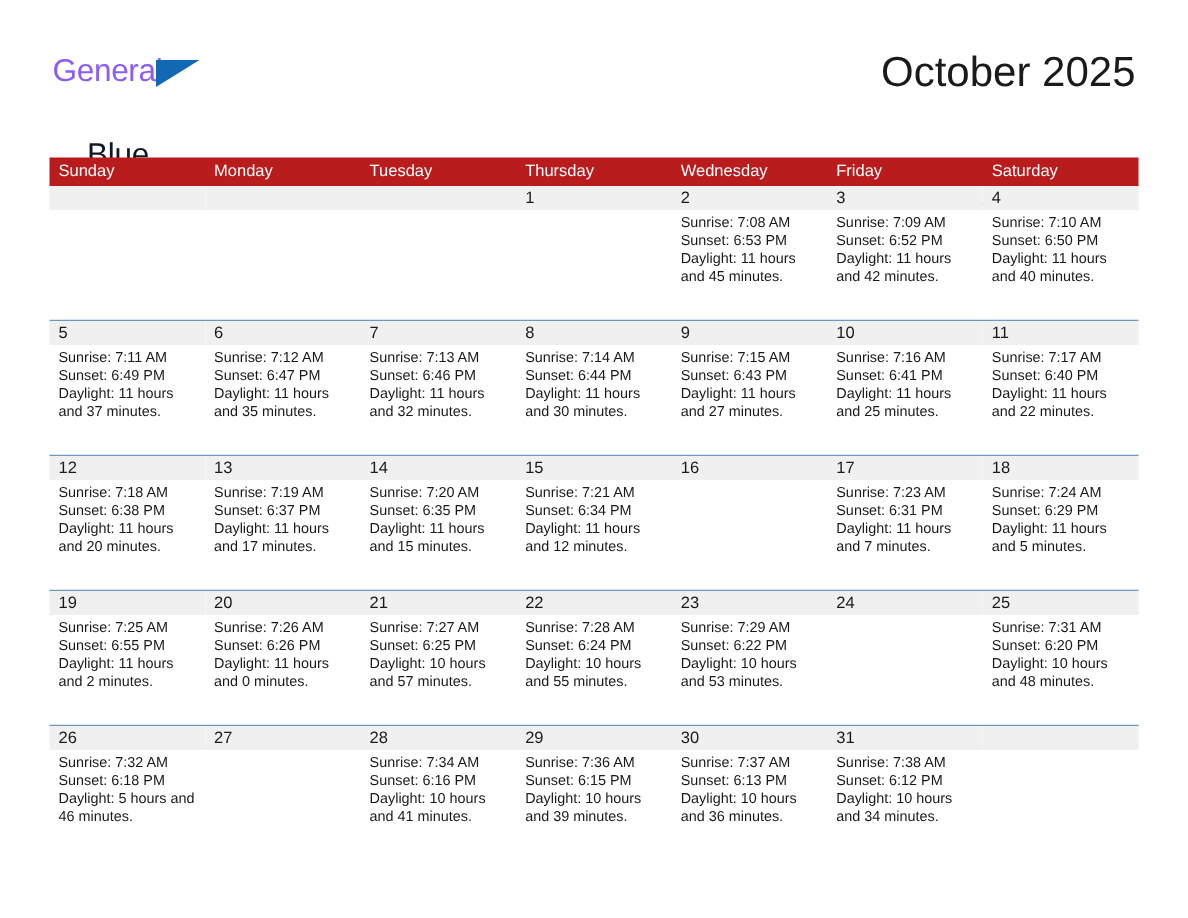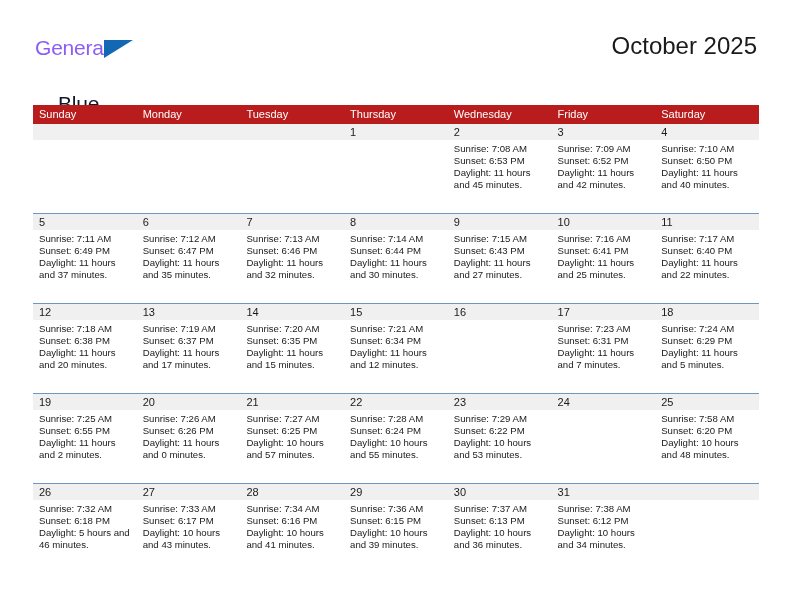--- a/index.html
+++ b/index.html
@@ -63,21 +63,21 @@
     font-size: 21px;
     letter-spacing: -0.2px;
     color: #0f172a;
     margin-top: 34px;
   }
 
   .title {
     position: absolute;
     right: 35px;
     top: 32px;
-    font-size: 24px;
+    font-size: 28px;
     color: #1a1a1a;
     font-weight: normal;
     text-align: right;
     white-space: nowrap;
   }
   .subtitle {
     position: absolute;
     right: 35px;
     top: 78px;
     font-size: 14.5px;
@@ -371,42 +371,37 @@
               <div>Sunset: 6:22 PM</div>
               <div class="daylight-wrap">Daylight: 10 hours and 53 minutes.</div>
             </div>
           </div>
           <div class="day-cell">
             <div class="day-num-band">24</div>
           </div>
           <div class="day-cell">
             <div class="day-num-band">25</div>
             <div class="day-body">
-              <div>Sunrise: 7:58 AM</div>
+              <div>Sunrise: 7:31 AM</div>
               <div>Sunset: 6:20 PM</div>
               <div class="daylight-wrap">Daylight: 10 hours and 48 minutes.</div>
             </div>
           </div>
         </div>
         <div class="week-row">
           <div class="day-cell">
             <div class="day-num-band">26</div>
             <div class="day-body">
               <div>Sunrise: 7:32 AM</div>
               <div>Sunset: 6:18 PM</div>
               <div class="daylight-wrap">Daylight: 5 hours and 46 minutes.</div>
             </div>
           </div>
           <div class="day-cell">
             <div class="day-num-band">27</div>
-            <div class="day-body">
-              <div>Sunrise: 7:33 AM</div>
-              <div>Sunset: 6:17 PM</div>
-              <div class="daylight-wrap">Daylight: 10 hours and 43 minutes.</div>
-            </div>
           </div>
           <div class="day-cell">
             <div class="day-num-band">28</div>
             <div class="day-body">
               <div>Sunrise: 7:34 AM</div>
               <div>Sunset: 6:16 PM</div>
               <div class="daylight-wrap">Daylight: 10 hours and 41 minutes.</div>
             </div>
           </div>
           <div class="day-cell">

